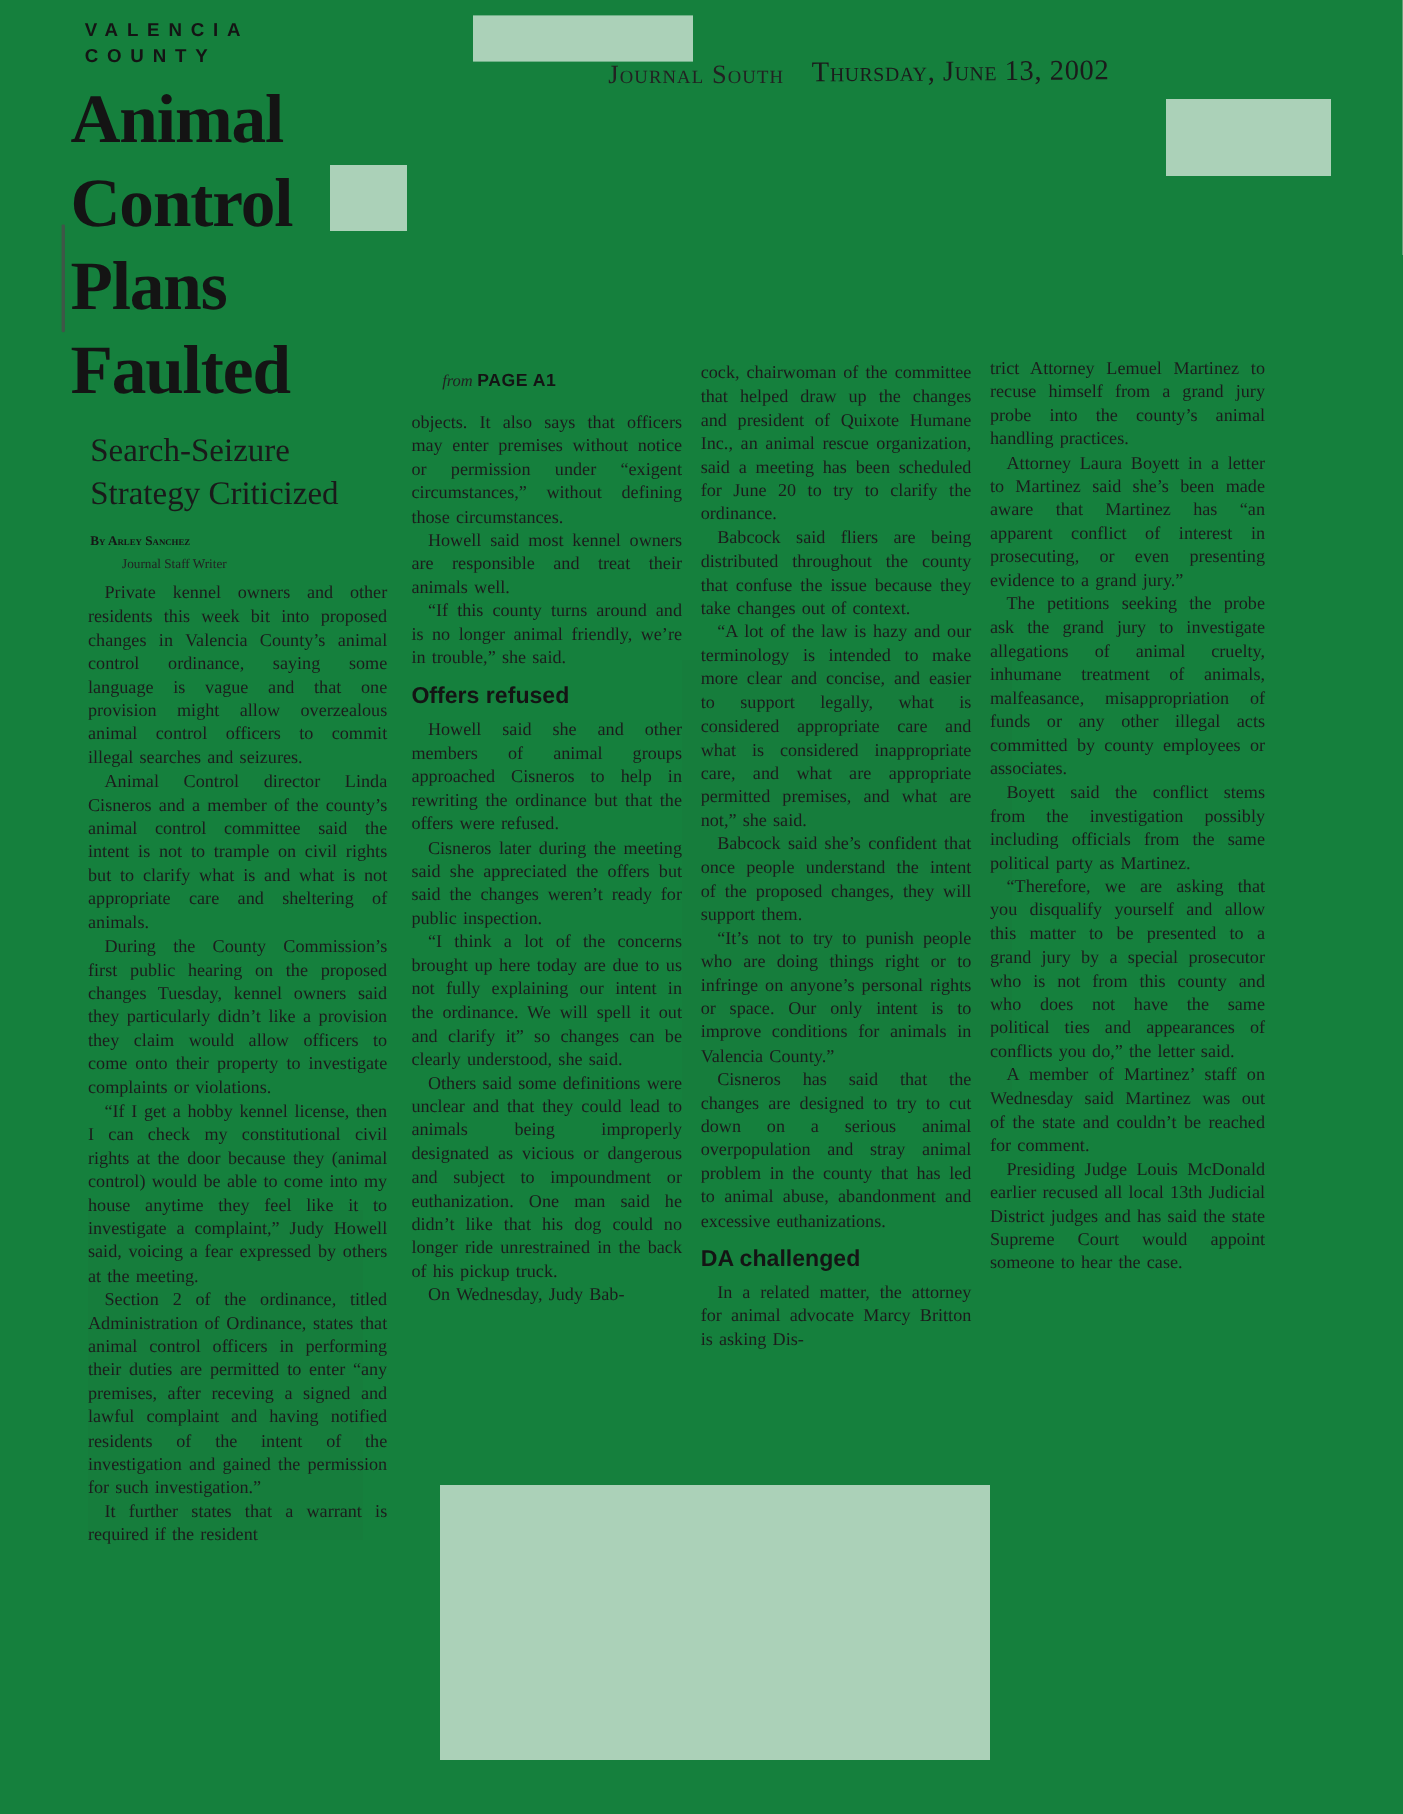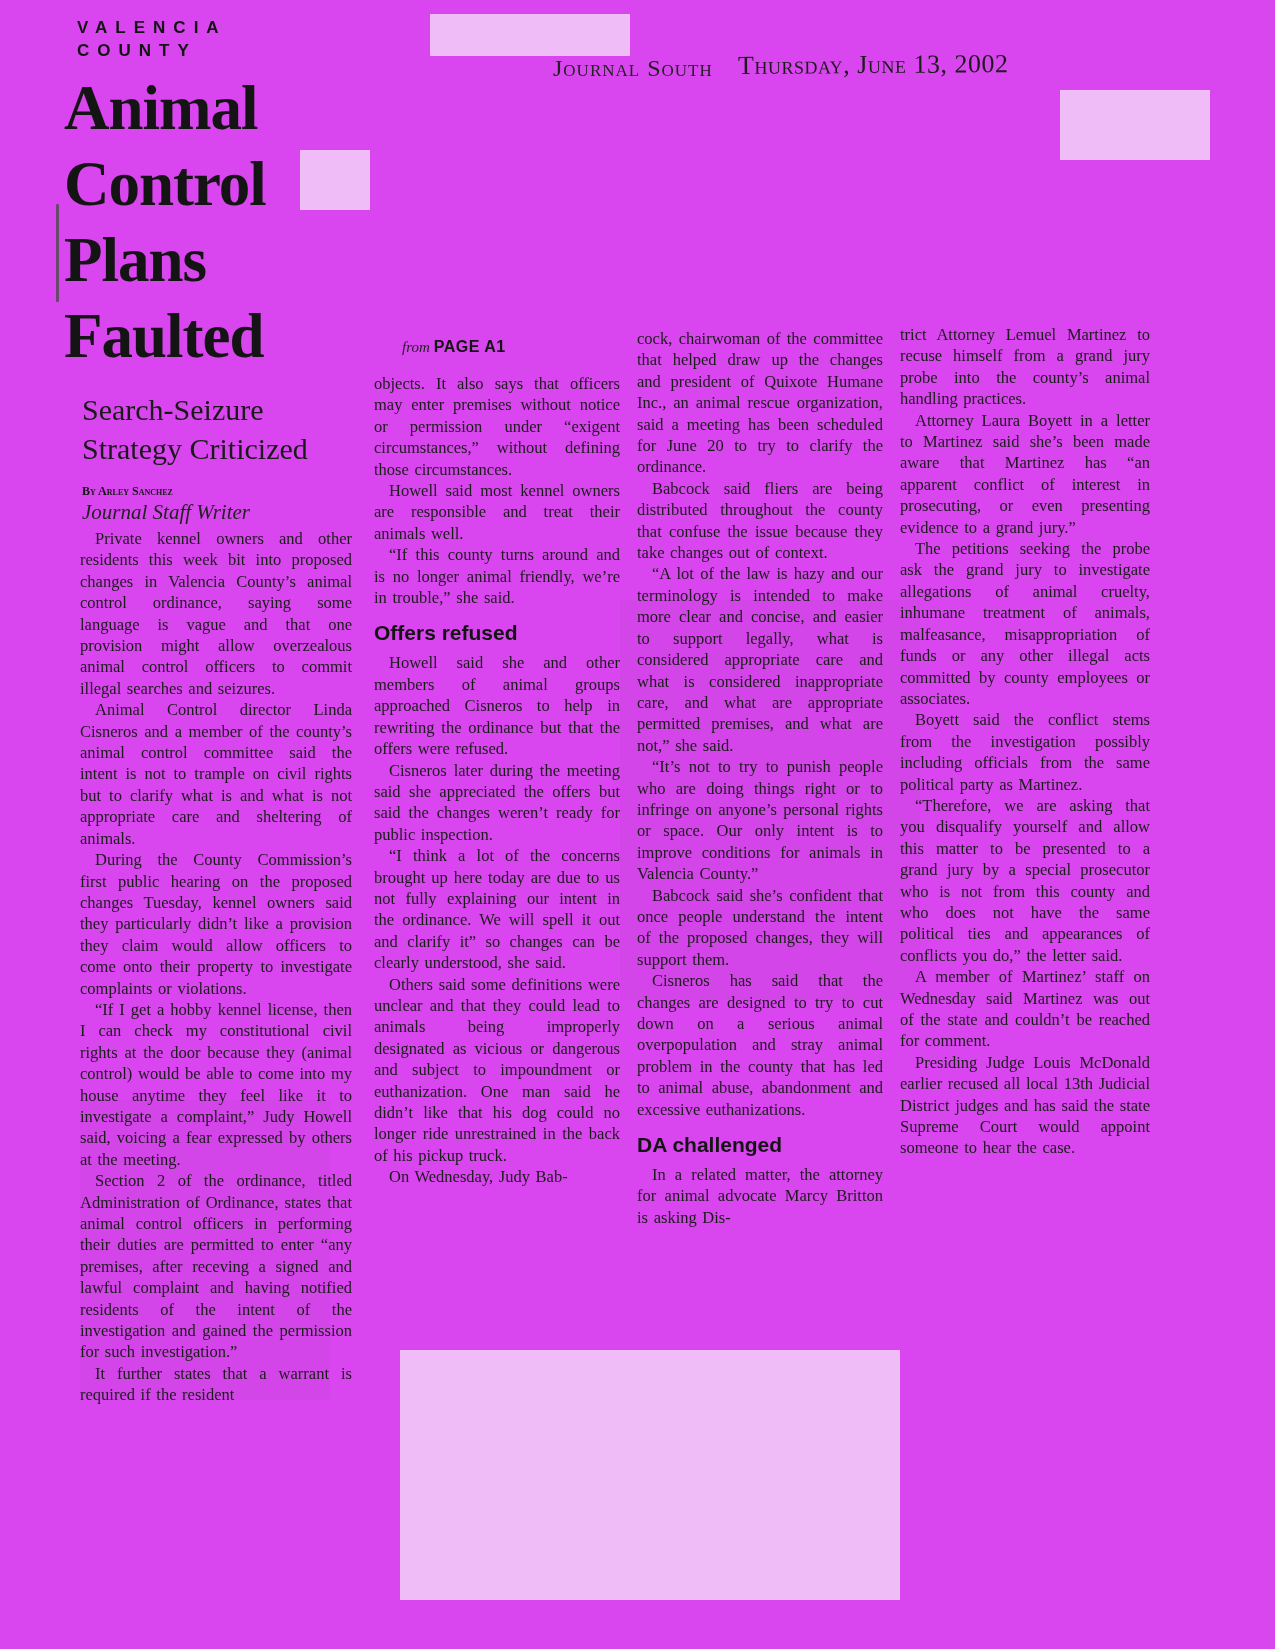--- a/index.html
+++ b/index.html
@@ -6,21 +6,21 @@
   body {
     width:1275px; height:1649px;
     background:#dcdbd8;
     font-family:"Liberation Serif", serif;
     color:#1e1e1e;
     position:relative;
     overflow:hidden;
   }
   .page {
     position:absolute; inset:0;
-    background:#d946ef;
+    background:#15803d;
   }
   
   .patch { position:absolute; pointer-events:none; }
   .patch.light { background:rgba(252,252,250,0.65); }
   .patch.dark  { background:rgba(60,60,60,0.035); }
   .artifact-line {
     position:absolute; left:56px; top:204px;
     width:3px; height:98px;
     background:#4b4b4b; opacity:.8; border-radius:1px;
   }
@@ -52,21 +52,21 @@
   .subhead {
     position:absolute; left:82px; top:390px; width:285px;
     font-size:30px; line-height:39px; color:#1a1a1a;
   }
   .byline-block { position:absolute; left:82px; top:481px; }
   .byline {
     font-variant:small-caps; font-weight:bold;
     font-size:12px; line-height:21px; color:#161616;
   }
   .byline-title {
-    font-style:italic; font-size:21px; line-height:20px; color:#222;
+    font-size:12px; line-height:20px; color:#222;margin-left:29px;
   }
 
   .col { position:absolute; }
   .col-1 { left:80px;  top:528px; width:272px; }
   .col-2 { left:374px; top:338px; width:246px; }
   .col-3 { left:637px; top:328px; width:246px; }
   .col-4 { left:900px; top:324px; width:250px; }
 
   .body-p {
     margin:0; font-size:16.5px; line-height:21.4px;
@@ -140,22 +140,22 @@
       <p class="body-p">Howell said she and other members of animal groups approached Cisneros to help in rewriting the ordinance but that the offers were refused.</p>
       <p class="body-p">Cisneros later during the meeting said she appreciated the offers but said the changes weren’t ready for public inspection.</p>
       <p class="body-p">“I think a lot of the concerns brought up here today are due to us not fully explaining our intent in the ordinance. We will spell it out and clarify it” so changes can be clearly understood, she said.</p>
       <p class="body-p">Others said some definitions were unclear and that they could lead to animals being improperly designated as vicious or dangerous and subject to impoundment or euthanization. One man said he didn’t like that his dog could no longer ride unrestrained in the back of his pickup truck.</p>
       <p class="body-p">On Wednesday, Judy Bab-</p>
     </div>
   <div class="col col-3">
       <p class="body-p noindent">cock, chairwoman of the committee that helped draw up the changes and president of Quixote Humane Inc., an animal rescue organization, said a meeting has been scheduled for June 20 to try to clarify the ordinance.</p>
       <p class="body-p">Babcock said fliers are being distributed throughout the county that confuse the issue because they take changes out of context.</p>
       <p class="body-p">“A lot of the law is hazy and our terminology is intended to make more clear and concise, and easier to support legally, what is considered appropriate care and what is considered inappropriate care, and what are appropriate permitted premises, and what are not,” she said.</p>
+      <p class="body-p">Babcock said she’s confident that once people understand the intent of the proposed changes, they will support them.</p>
       <p class="body-p">“It’s not to try to punish people who are doing things right or to infringe on anyone’s personal rights or space. Our only intent is to improve conditions for animals in Valencia County.”</p>
-      <p class="body-p">Babcock said she’s confident that once people understand the intent of the proposed changes, they will support them.</p>
       <p class="body-p">Cisneros has said that the changes are designed to try to cut down on a serious animal overpopulation and stray animal problem in the county that has led to animal abuse, abandonment and excessive euthanizations.</p>
       <h2 class="crosshead">DA challenged</h2>
       <p class="body-p">In a related matter, the attorney for animal advocate Marcy Britton is asking Dis-</p>
     </div>
   <div class="col col-4">
       <p class="body-p noindent">trict Attorney Lemuel Martinez to recuse himself from a grand jury probe into the county’s animal handling practices.</p>
       <p class="body-p">Attorney Laura Boyett in a letter to Martinez said she’s been made aware that Martinez has “an apparent conflict of interest in prosecuting, or even presenting evidence to a grand jury.”</p>
       <p class="body-p">The petitions seeking the probe ask the grand jury to investigate allegations of animal cruelty, inhumane treatment of animals, malfeasance, misappropriation of funds or any other illegal acts committed by county employees or associates.</p>
       <p class="body-p">Boyett said the conflict stems from the investigation possibly including officials from the same political party as Martinez.</p>
       <p class="body-p">“Therefore, we are asking that you disqualify yourself and allow this matter to be presented to a grand jury by a special prosecutor who is not from this county and who does not have the same political ties and appearances of conflicts you do,” the letter said.</p>

